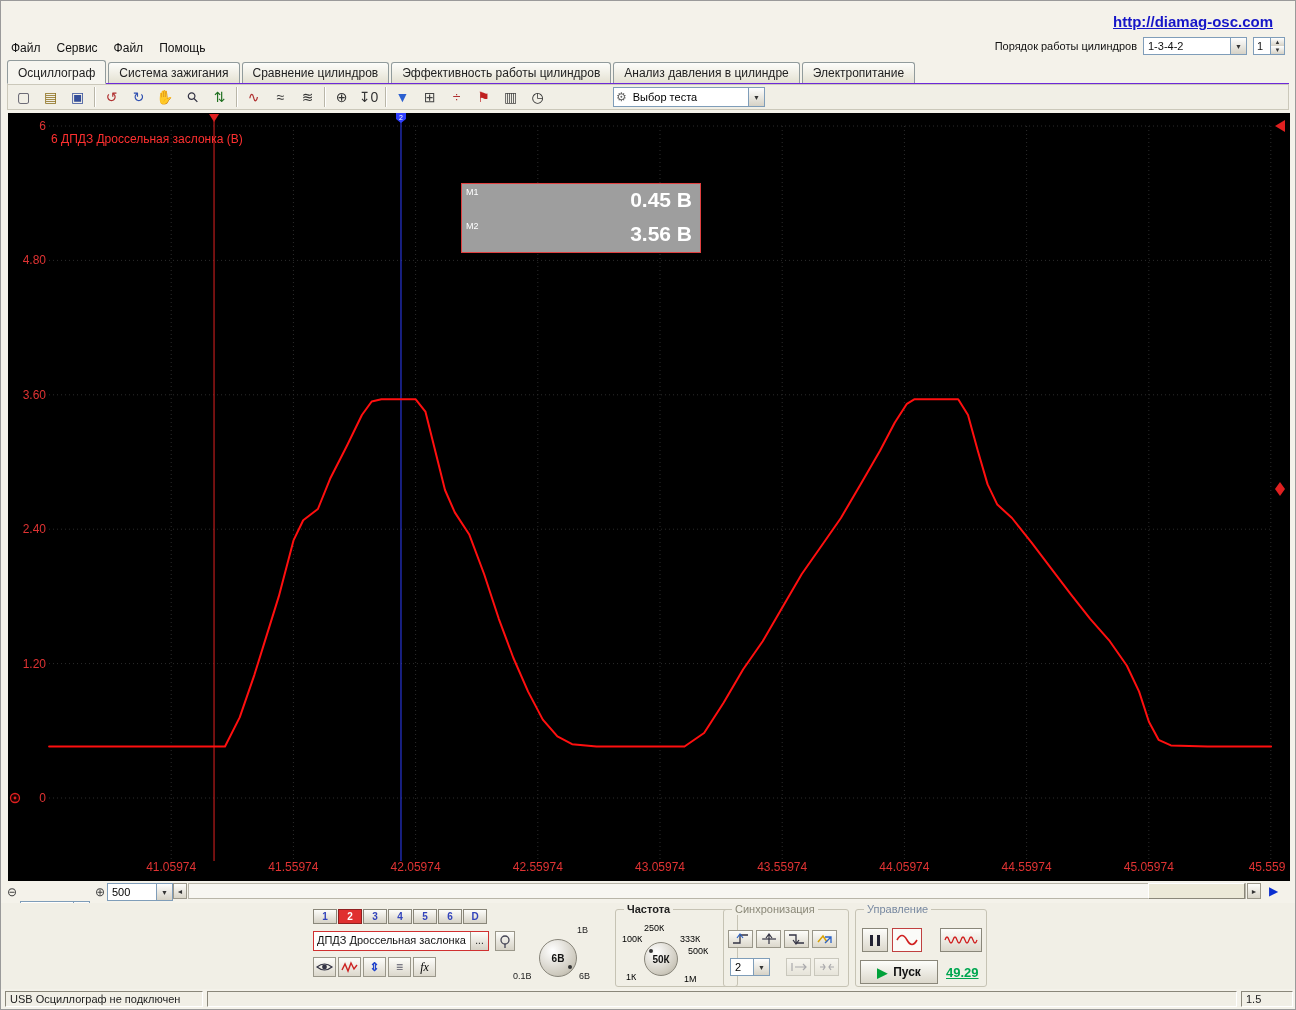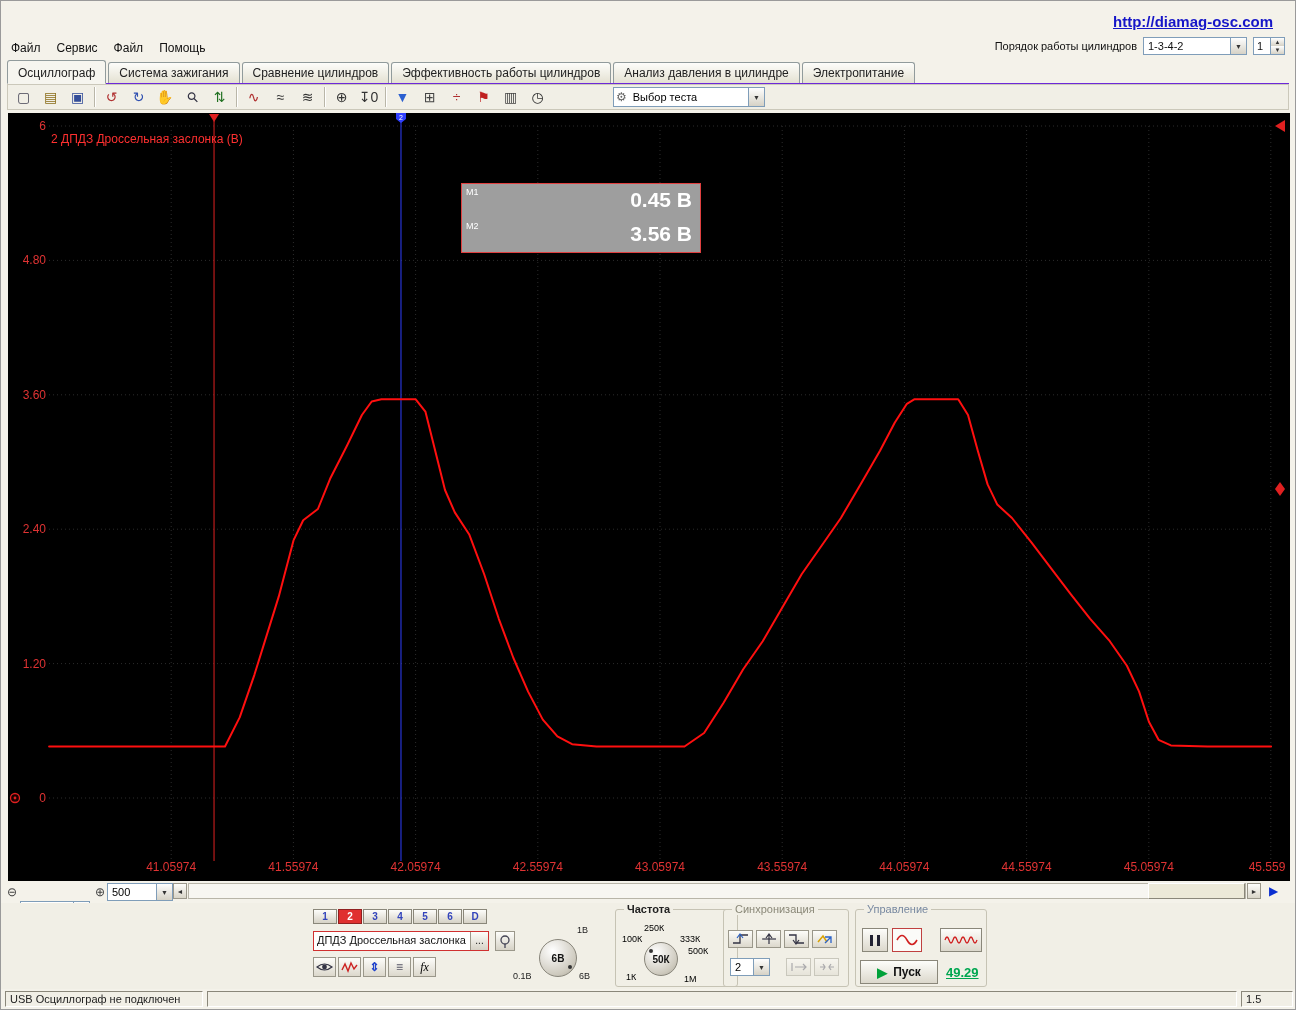--- a/index.html
+++ b/index.html
@@ -180,21 +180,21 @@
         <polygon points="201.03354400000038,1 211.03354400000038,1 206.03354400000038,9" fill="#e02020"></polygon>
         <line x1="392.9995440000005" y1="8" x2="392.9995440000005" y2="748" stroke="#2f3fff" stroke-width="1"></line>
         <polygon points="387.9995440000005,0 397.9995440000005,0 397.9995440000005,6 392.9995440000005,10 387.9995440000005,6" fill="#2f3fff"></polygon>
         <text x="392.9995440000005" y="6.5" text-anchor="middle" fill="#fff" font-size="7">2</text>
         <polyline points="41.1,633.5 217.0,633.5 231.7,604.4 246.4,561.8 258.6,522.6 270.8,483.4 285.5,427.4 295.2,407.2 309.9,396.0 322.1,365.8 339.2,332.2 353.9,302.0 363.7,288.5 373.4,286.3 407.7,286.3 417.4,298.6 427.2,337.8 437.0,377.0 446.8,399.4 461.4,421.8 476.1,461.0 490.8,505.8 505.4,545.0 520.1,578.6 534.8,606.6 549.4,623.4 564.1,631.2 588.5,633.5 676.5,633.5 696.1,620.0 715.6,589.8 735.2,556.2 754.7,528.2 774.3,494.6 793.8,461.0 813.4,433.0 832.9,405.0 852.5,371.4 872.0,337.8 886.7,309.8 898.9,290.8 906.2,286.3 950.2,286.3 960.0,302.0 969.8,337.8 979.6,371.4 989.3,391.6 1004.0,405.0 1023.6,429.6 1043.1,455.4 1062.7,481.2 1082.2,505.8 1101.8,528.2 1118.9,552.8 1131.1,578.6 1140.9,608.8 1150.6,626.8 1162.9,632.4 1199.5,633.5 1263.1,633.5" fill="none" stroke="#ff0f0f" stroke-width="2" stroke-linejoin="round" stroke-linecap="round"></polyline>
         <polygon points="1277,7 1277,19 1267,13" fill="#e02020"></polygon>
         <polygon points="1272,368.88 1277,375.88 1272,382.88 1267,375.88" fill="#e02020"></polygon>
         <circle cx="7" cy="685" r="4.5" fill="#1a0000" stroke="#e02020" stroke-width="1.3"></circle>
         <circle cx="7" cy="685" r="1.4" fill="#e02020"></circle>
       </svg>
-    <div class="chtitle">2 ДПДЗ Дроссельная заслонка (В)</div>
+    <div class="chtitle">6 ДПДЗ Дроссельная заслонка (В)</div>
     <div class="measure">
       <div class="mrow">
         <span class="mlabel">M1</span>
         <span class="mval">0.45 В</span>
       </div>
       <div class="mrow">
         <span class="mlabel">M2</span>
         <span class="mval">3.56 В</span>
       </div>
     </div>

